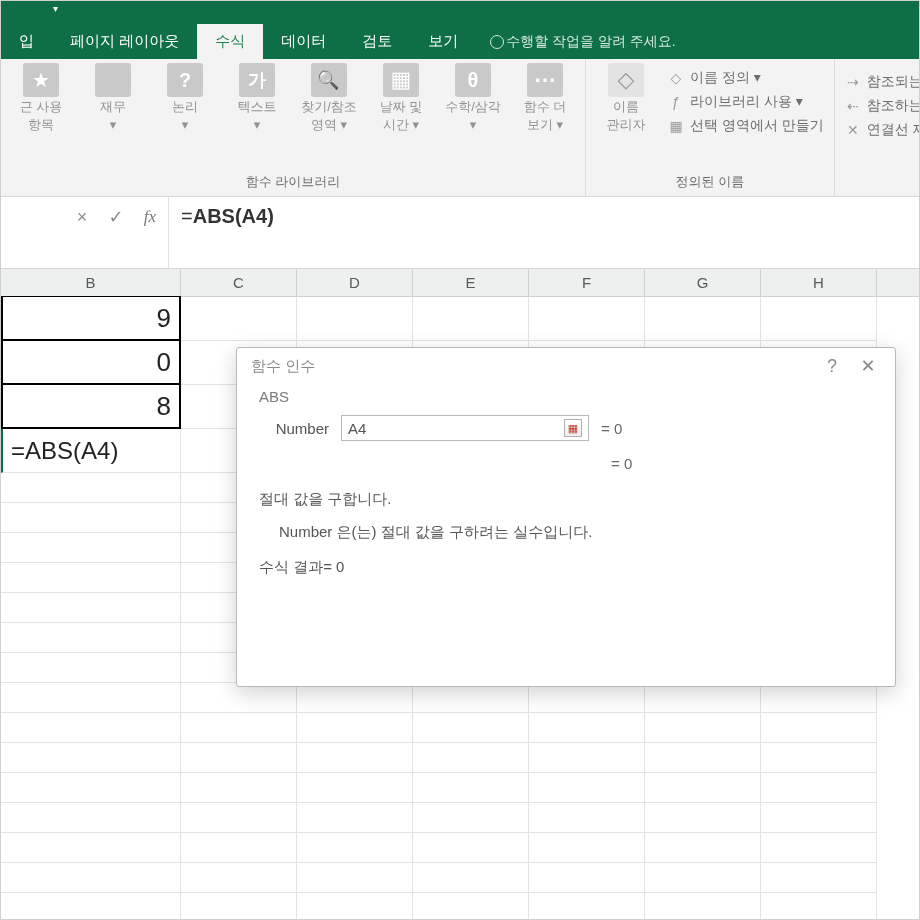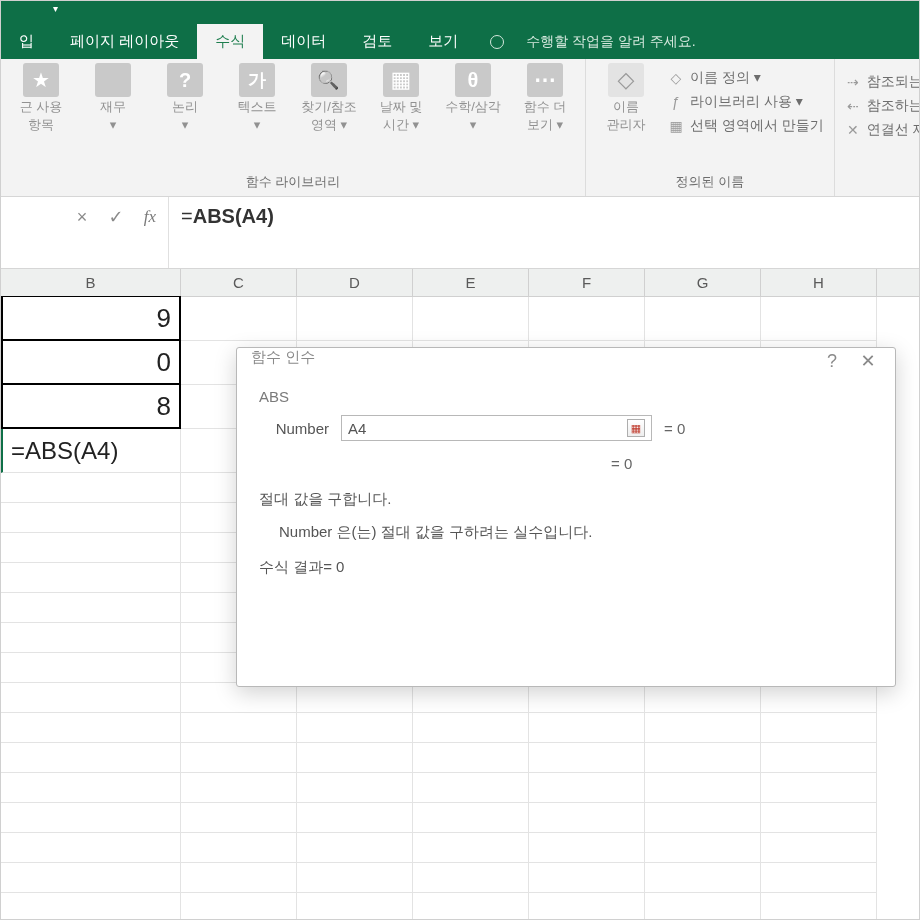--- a/index.html
+++ b/index.html
@@ -5,21 +5,21 @@
   * { box-sizing: border-box; }
   html, body { margin:0; padding:0; font-family:"Malgun Gothic","Segoe UI",sans-serif; font-size:14px; color:#444; }
   body { width:920px; height:920px; overflow:hidden; background:#fff; position:relative; border:1px solid #d0d0d0;}
   
   .titlebar { height:22px; background:#0e6f47; position:relative; }
   .qat-arrow { position:absolute; left:52px; top:2px; color:#fff; font-size:10px; }
   
   .tabs { height:36px; background:#0e6f47; display:flex; align-items:flex-end; color:#fff; font-size:15px; padding-left:0; }
   .tab { padding:8px 18px 8px 18px; cursor:default; white-space:nowrap; }
   .tab.active { background:#f3f3f3; color:#1e7e4f; font-weight:500; }
-  .tell-me { display:flex; align-items:center; gap:22px; padding:8px 14px; color:#d4e8dd; font-size:14px; }
+  .tell-me { display:flex; align-items:center; gap:2px; padding:8px 14px; color:#d4e8dd; font-size:14px; }
   .bulb { width:14px; height:14px; border:1.5px solid #d4e8dd; border-radius:50%; position:relative; display:inline-block;}
   
   .ribbon { background:#f3f3f3; border-bottom:1px solid #d6d6d6; display:flex; height:138px; }
   .group { border-right:1px solid #dcdcdc; padding:4px 10px 2px 10px; display:flex; flex-direction:column; }
   .group-row { display:flex; gap:12px; flex:1; }
   .big-btn { display:flex; flex-direction:column; align-items:center; width:60px; color:#919191; font-size:13px; line-height:1.25; text-align:center; gap:2px;}
   .big-btn .ic { width:36px; height:34px; background:#c9c9c9; border-radius:3px; position:relative; }
   .big-btn .ic.star::after{content:"★";position:absolute;inset:0;display:flex;align-items:center;justify-content:center;color:#fff;font-size:20px;}
   .big-btn .ic.q::after{content:"?";position:absolute;inset:0;display:flex;align-items:center;justify-content:center;color:#fff;font-size:20px;font-weight:bold;}
   .big-btn .ic.text::after{content:"가";position:absolute;inset:0;display:flex;align-items:center;justify-content:center;color:#fff;font-size:18px;font-weight:bold;}
@@ -50,28 +50,28 @@
   .row { display:flex; height:44px; }
   .cell { border-right:1px solid #e3e3e3; border-bottom:1px solid #e3e3e3; display:flex; align-items:center; padding:0 8px; font-size:26px; color:#222;}
   .cell.B{width:180px; justify-content:flex-end;}
   .cell.small{width:116px;}
   .cell.bordered{ border:2px solid #000; border-top-width:1px; margin-top:-1px;}
   .cell.formula{ font-size:24px; justify-content:flex-start;}
   .row.short{height:30px;}
   .row.short .cell{font-size:14px;}
   
   .dialog { position:absolute; left:235px; top:346px; width:660px; height:340px; background:#fff; border:1px solid #b8b8b8; border-radius:3px; box-shadow:0 6px 22px rgba(0,0,0,.18); }
-  .dlg-title { height:36px; display:flex; padding:0 14px; color:#8a8a8a; font-size:15px; gap:10px;}
+  .dlg-title { height:36px; display:flex; align-items:center; padding:0 14px; color:#8a8a8a; font-size:15px; gap:10px;}
   .dlg-title .spacer{flex:1;}
   .dlg-close, .dlg-help { width:26px; height:26px; display:flex; align-items:center; justify-content:center; color:#8a8a8a; font-size:18px;}
   .dlg-body { padding:4px 22px 10px 22px; color:#555; font-size:15px;}
   .fn-name{ color:#7a7a7a; margin-bottom:10px;}
   .arg-row{ display:flex; align-items:center; gap:12px; }
   .arg-label{ width:70px; text-align:right; color:#555;}
-  .arg-input{ width:311px; height:26px; border:1px solid #b8b8b8; padding:2px 6px; font-size:15px; display:flex; align-items:center; justify-content:space-between; background:#fff;}
+  .arg-input{ width:248px; height:26px; border:1px solid #b8b8b8; padding:2px 6px; font-size:15px; display:flex; align-items:center; justify-content:space-between; background:#fff;}
   .arg-input .collapse-ic{ width:18px; height:18px; border:1px solid #aeaeae; display:inline-flex; align-items:center; justify-content:center; font-size:11px; color:#c0392b; background:linear-gradient(#fff,#eee);}
   .arg-eq{ color:#666;}
   .eq-row{ margin-left:352px; margin-top:14px; color:#666;}
   .desc1{ margin-top:18px;}
   .desc2{ margin-top:14px; text-align:left; padding:0 20px;}
   .result-row{ margin-top:16px;}
   .dlg-footer{ position:absolute; left:22px; right:18px; bottom:14px; display:flex; align-items:center;}
   .help-link{ color:#1863c5; text-decoration:underline; font-size:15px;}
   .dlg-footer .spacer{flex:1;}
   .dbtn{ width:88px; height:30px; border:1px solid #bcbcbc; background:#fff; border-radius:2px; font-size:15px; color:#333; margin-left:10px; display:inline-flex; align-items:center; justify-content:center;}

